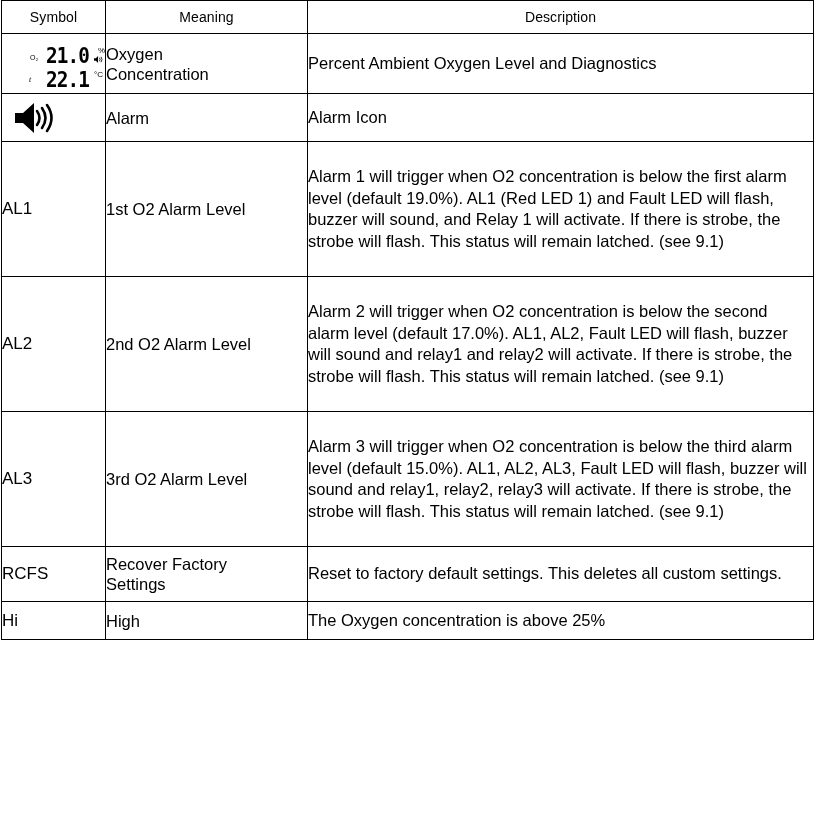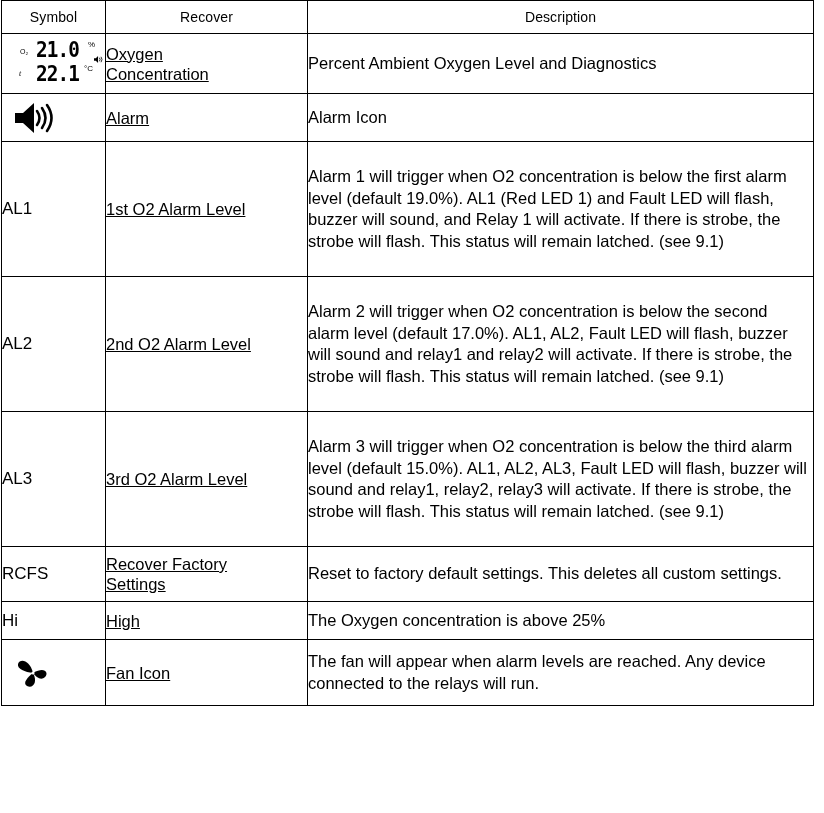--- a/index.html
+++ b/index.html
@@ -53,21 +53,20 @@
     font-size: 17px;
   }
   td.symbol-cell.center-icon {
     text-align: left;
     padding-left: 12px;
   }
   td.meaning-cell {
     padding-left: 11px;
     font-size: 16.5px;
     line-height: 20px;
-    text-decoration: underline;
   }
   td.desc-cell {
     padding-left: 11px;
     padding-right: 8px;
     font-size: 16.5px;
     line-height: 21.5px;
   }
   td.desc-cell .desc-inner {
     display: block;
     white-space: pre-line;
@@ -80,23 +79,24 @@
   
   .lcd {
     position: relative;
     width: 92px;
     height: 54px;
     font-family: "DejaVu Sans Mono", monospace;
     color: #000;
   }
   .lcd .lcd-row {
     position: absolute;
-    left: 4px;
+    left: 14px;
     width: 92px;
     height: 26px;
+    margin-top: 6px;
   }
   .lcd .row1 { top: 1px; }
   .lcd .row2 { top: 25px; }
   .lcd .tag {
     position: absolute;
     left: 2px;
     top: 10px;
     font-size: 7px;
     line-height: 7px;
     font-family: "Liberation Sans", sans-serif;
@@ -159,21 +159,21 @@
 <div class="page">
   <table class="symbol-table">
     <colgroup>
       <col class="c-symbol">
       <col class="c-meaning">
       <col class="c-desc">
     </colgroup>
     <thead>
       <tr>
         <th>Symbol</th>
-        <th>Recover</th>
+        <th>Meaning</th>
         <th>Description</th>
       </tr>
     </thead>
     <tbody>
 
       <tr style="height:60px;">
         <td class="symbol-cell center-icon">
           <div class="lcd">
             <div class="lcd-row row1">
               <span class="tag">O₂</span>
@@ -264,34 +264,16 @@
       <tr style="height:38px;margin-left:28px;">
         <td class="symbol-cell">Hi</td>
         <td class="meaning-cell">
           <span class="meaning-inner">High</span>
         </td>
         <td class="desc-cell">
           <span class="desc-inner">The Oxygen concentration is above 25%</span>
         </td>
       </tr>
 
-      <tr style="height:66px;">
-        <td class="symbol-cell center-icon">
-          <svg class="fan-icon" viewBox="0 0 40 44">
-            <g transform="translate(19,22)">
-              <path d="M0,0 C-3,-13 -13,-15 -15,-9 C-16,-4 -8,-1 0,0 Z" fill="#000"></path>
-              <path d="M0,0 C12,-7 16,0 12,4 C8,8 3,4 0,0 Z" fill="#000"></path>
-              <path d="M0,0 C5,9 0,16 -6,13 C-11,10 -5,4 0,0 Z" fill="#000"></path>
-              <circle cx="0" cy="0" r="1.6" fill="#ffffff"></circle>
-            </g>
-          </svg>
-        </td>
-        <td class="meaning-cell">
-          <span class="meaning-inner">Fan Icon</span>
-        </td>
-        <td class="desc-cell">
-          <span class="desc-inner">The fan will appear when alarm levels are reached. Any device connected to the relays will run.</span>
-        </td>
-      </tr>
 
     </tbody>
   </table>
 </div>
 
 </body></html>

